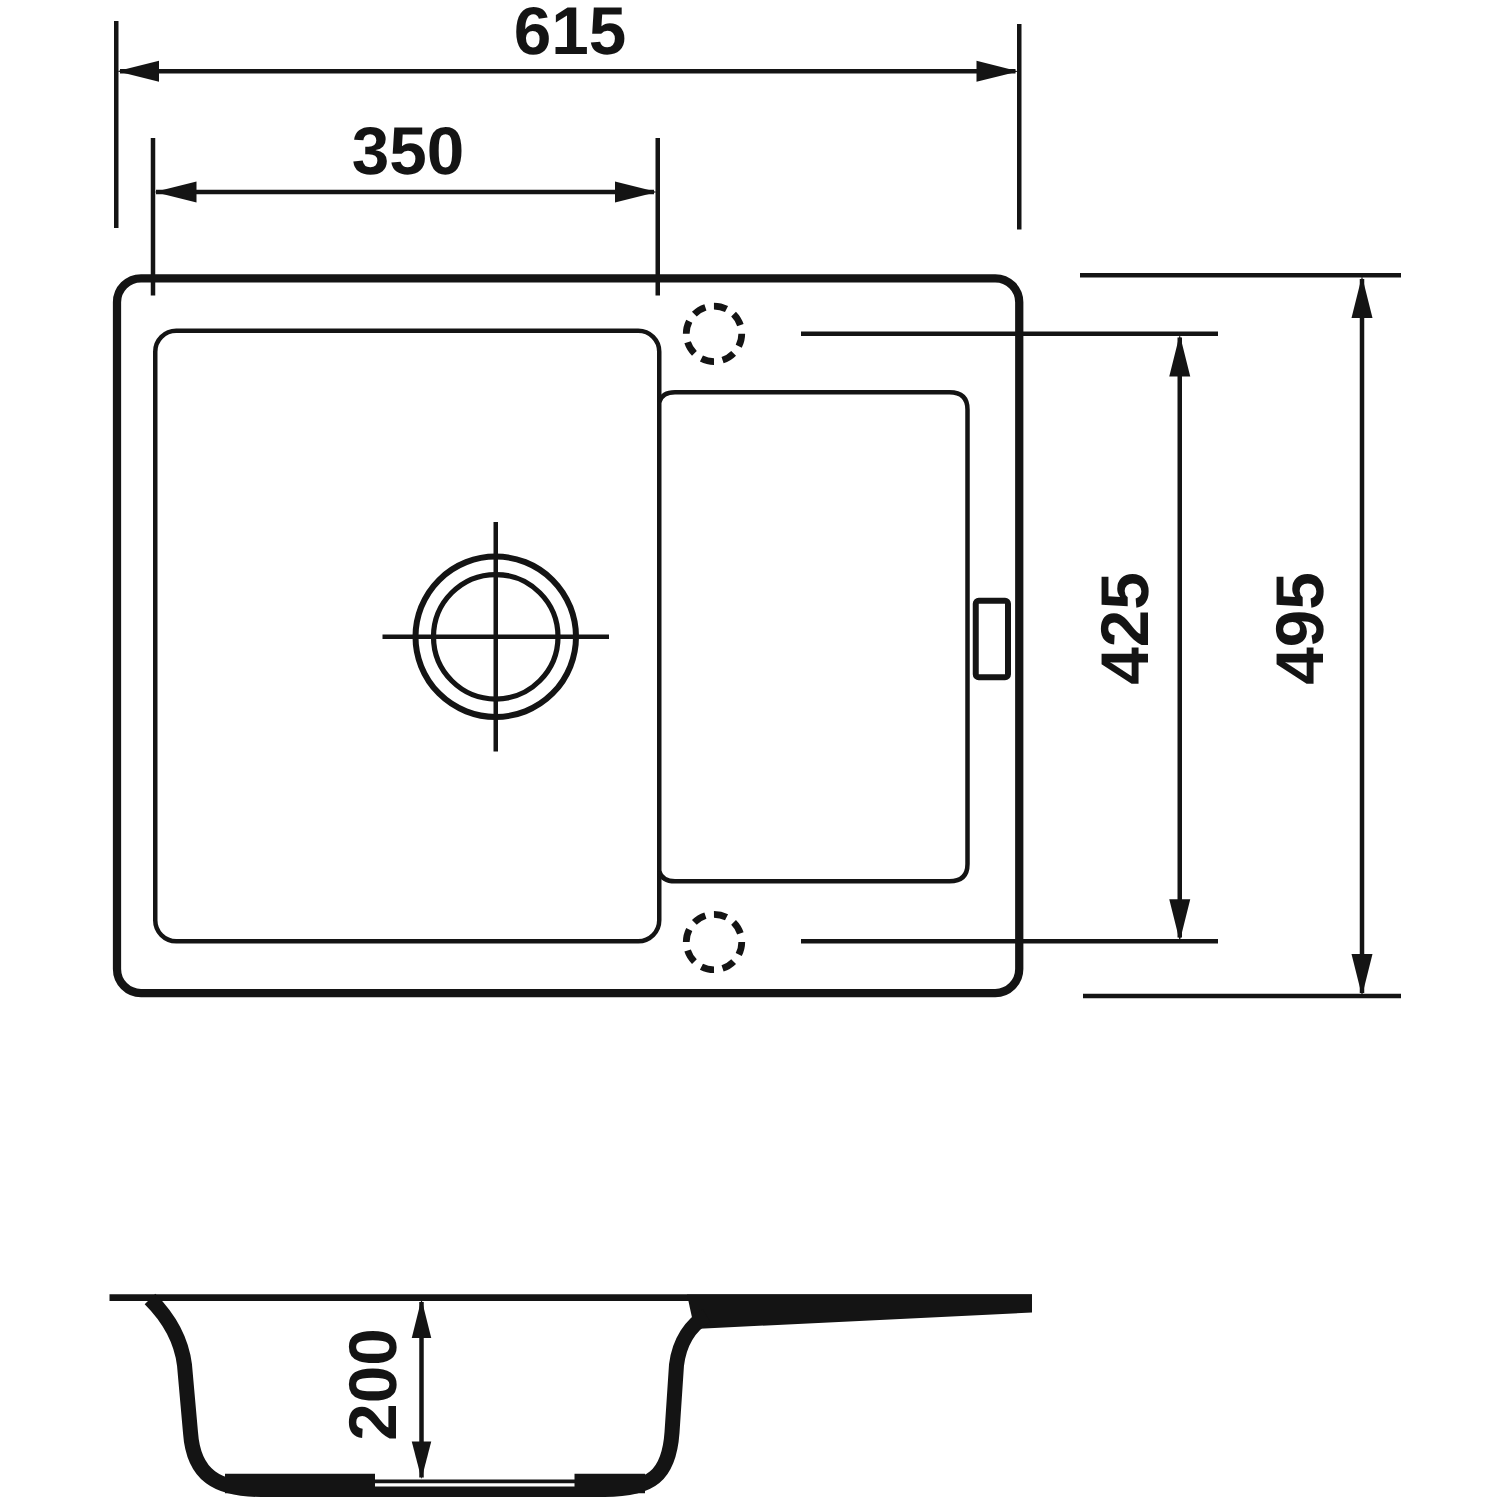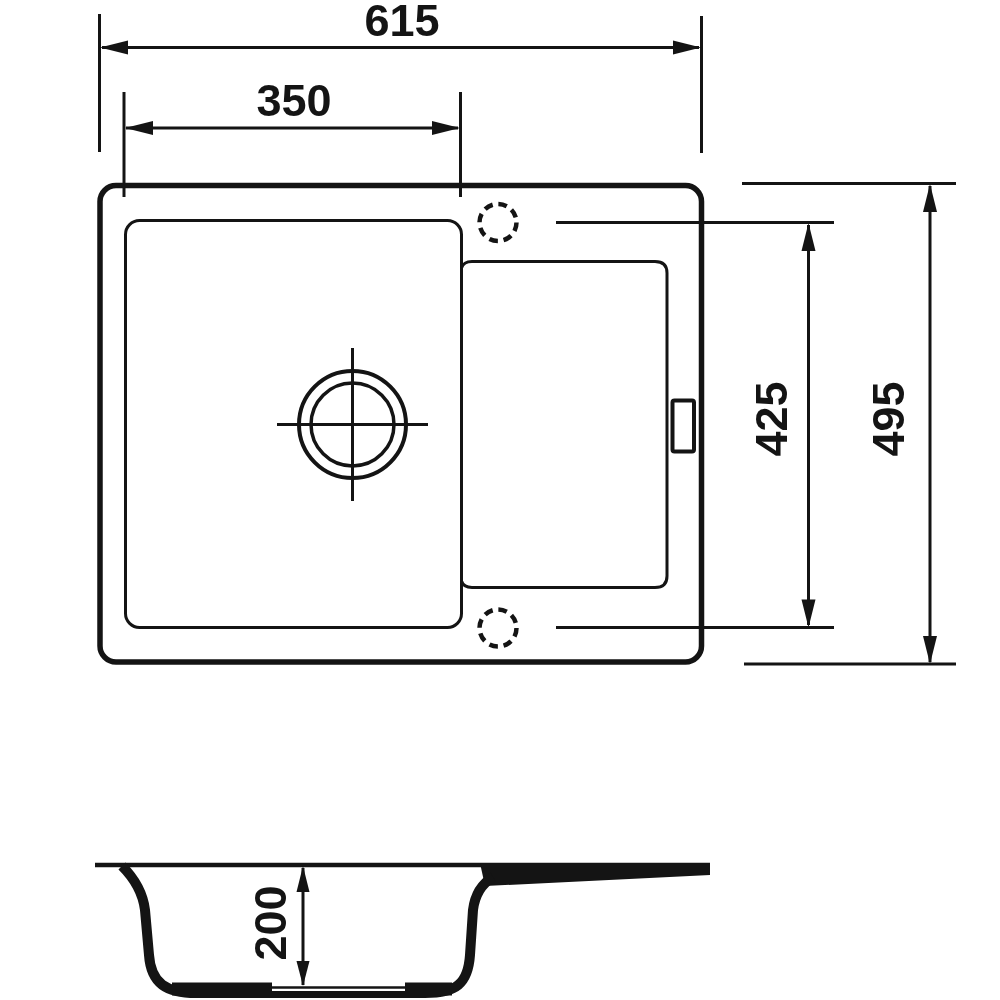--- a/index.html
+++ b/index.html
@@ -1,21 +1,20 @@
 <!DOCTYPE html>
 <html><head>
 <meta charset="utf-8">
 <style>
   html,body{margin:0;padding:0;background:#ffffff;}
   .stage{
     position:relative;
     width:906px;height:1000px;
     background:#ffffff;
     font-family:"Liberation Sans", sans-serif;
-    padding-left:22px;
   }
   svg{display:block;width:1000px;height:1000px;}
   .ln{fill:none;stroke:#141414;stroke-linecap:butt;}
   .w-outer{stroke-width:5.5;}
   .w-mid{stroke-width:3;}
   .w-drain{stroke-width:4;}
   .w-drain-in{stroke-width:3.5;}
   .w-dim{stroke-width:3;}
   .w-thin{stroke-width:2.5;}
   .w-hole{stroke-width:4.5;stroke-dasharray:8.7 5.8;}

